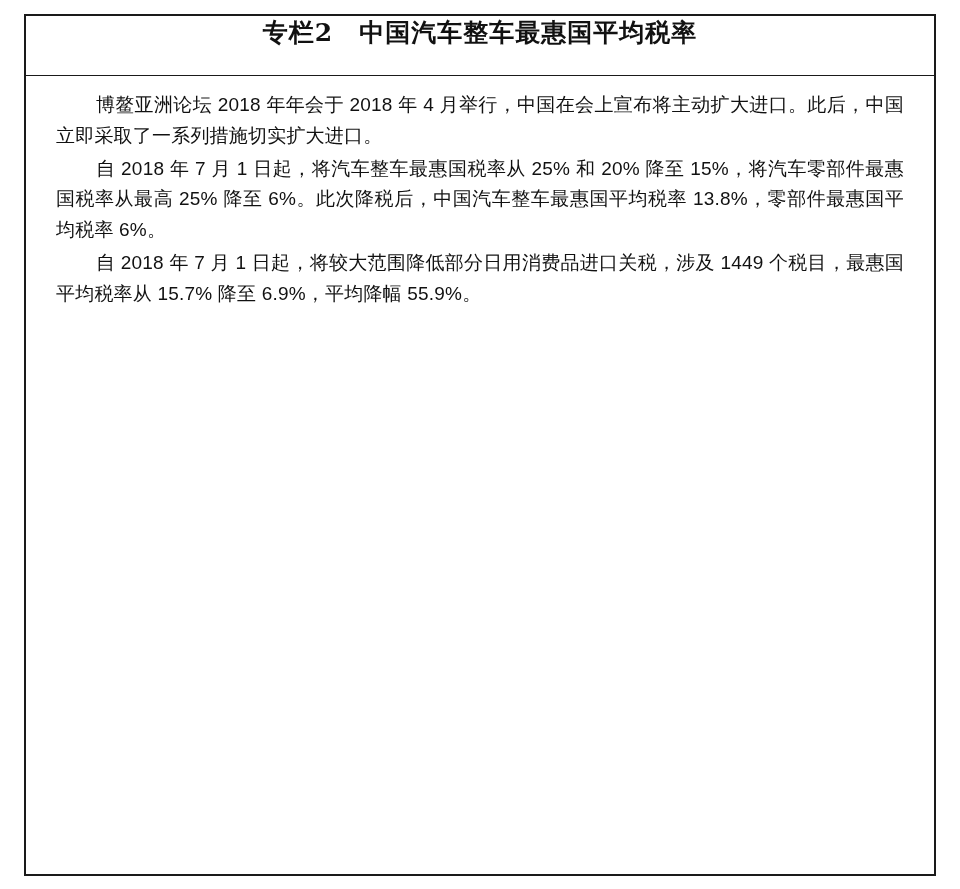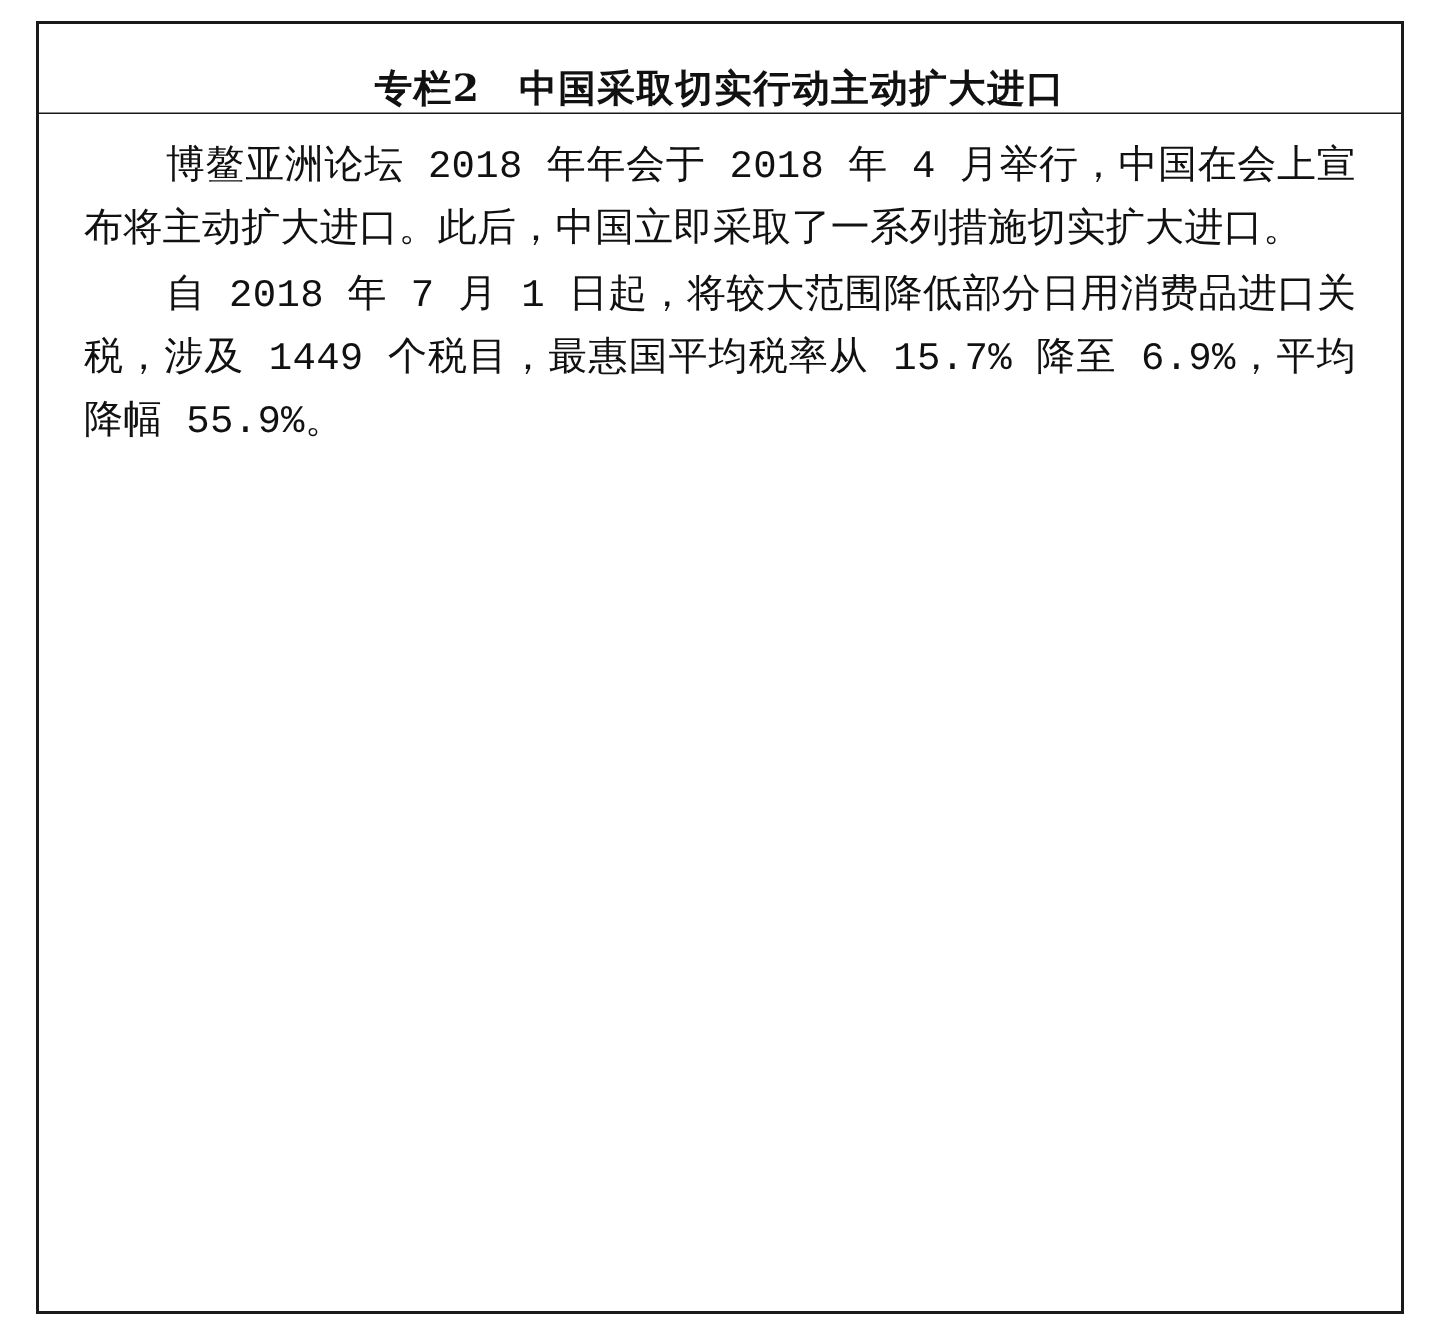--- a/index.html
+++ b/index.html
@@ -29,56 +29,57 @@
     background: #ffffff;
     display: flex;
     flex-direction: column;
   }
   .box-title {
     box-sizing: border-box;
     height: 60px;
     flex: 0 0 60px;
     border-bottom: 1px solid #1a1a1a;
     display: flex;
-    align-items: flex-end;
+    align-items: flex-start;
     justify-content: center;
     font-size: 25px;
     font-weight: bold;
     letter-spacing: 1px;
     font-family: "DejaVu Serif", "Liberation Serif", serif;
   }
   .box-title .t-num {
     margin-right: 26px;
   }
   .box-body {
     box-sizing: border-box;
     flex: 1 1 auto;
     padding: 14px 30px 10px 30px;
   }
   p.para {
     margin: 0 0 2px 0;
     text-indent: 2.1em;
-    font-size: 26px;
+    font-size: 19px;
     line-height: 1.62;
     text-align: justify;
     text-justify: inter-ideograph;
-    font-family: Liberation Mono, monospace;
+    font-family: Liberation Sans, sans-serif;
     letter-spacing: 0.2px;
   }
 </style>
 </head>
 <body>
 
 <div class="page">
   <div class="box">
 
     <div class="box-title">
       <span class="t-num"><span>专栏</span><span>2</span></span>
-      <span>中国采取切实行动主动扩大进口</span>
+      <span>中国汽车整车最惠国平均税率</span>
     </div>
 
     <div class="box-body">
       <p class="para">博鳌亚洲论坛 2018 年年会于 2018 年 4 月举行，中国在会上宣布将主动扩大进口。此后，中国立即采取了一系列措施切实扩大进口。</p>
+      <p class="para">自 2018 年 7 月 1 日起，将汽车整车最惠国税率从 25% 和 20% 降至 15%，将汽车零部件最惠国税率从最高 25% 降至 6%。此次降税后，中国汽车整车最惠国平均税率 13.8%，零部件最惠国平均税率 6%。</p>
       <p class="para">自 2018 年 7 月 1 日起，将较大范围降低部分日用消费品进口关税，涉及 1449 个税目，最惠国平均税率从 15.7% 降至 6.9%，平均降幅 55.9%。</p>
     </div>
 
   </div>
 </div>
 
 </body></html>

